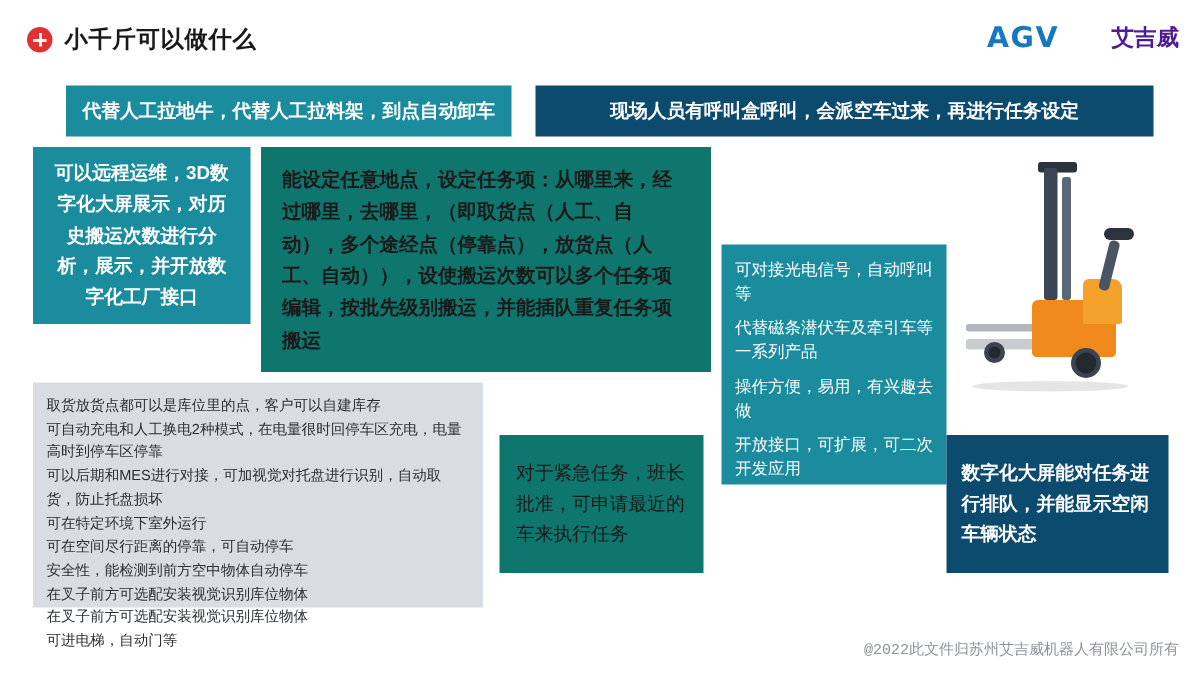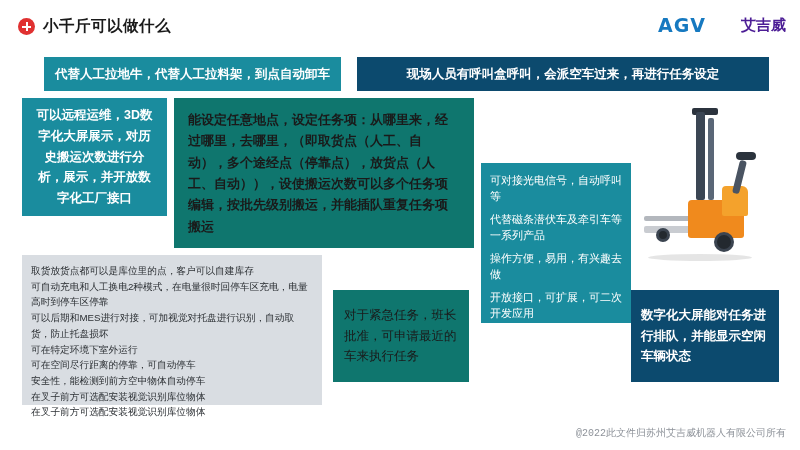--- a/index.html
+++ b/index.html
@@ -302,20 +302,21 @@
 
   <div class="box gray" id="left-gray-panel">
     <p>取货放货点都可以是库位里的点，客户可以自建库存</p>
     <p>可自动充电和人工换电2种模式，在电量很时回停车区充电，电量高时到停车区停靠</p>
     <p>可以后期和MES进行对接，可加视觉对托盘进行识别，自动取货，防止托盘损坏</p>
     <p>可在特定环境下室外运行</p>
     <p>可在空间尽行距离的停靠，可自动停车</p>
     <p>安全性，能检测到前方空中物体自动停车</p>
     <p>在叉子前方可选配安装视觉识别库位物体</p>
     <p>在叉子前方可选配安装视觉识别库位物体</p>
+    <p>可进电梯，自动门等</p>
   </div>
 
   <div class="box yellow" id="mid-yellow-panel">对于紧急任务，班长批准，可申请最近的车来执行任务</div>
   <div class="box navy" id="bottom-navy-panel">数字化大屏能对任务进行排队，并能显示空闲车辆状态</div>
 
   <div class="vehicle">
     <div class="v-shadow"></div>
     <div class="v-cap"></div>
     <div class="v-mast"></div>
     <div class="v-mast2"></div>

